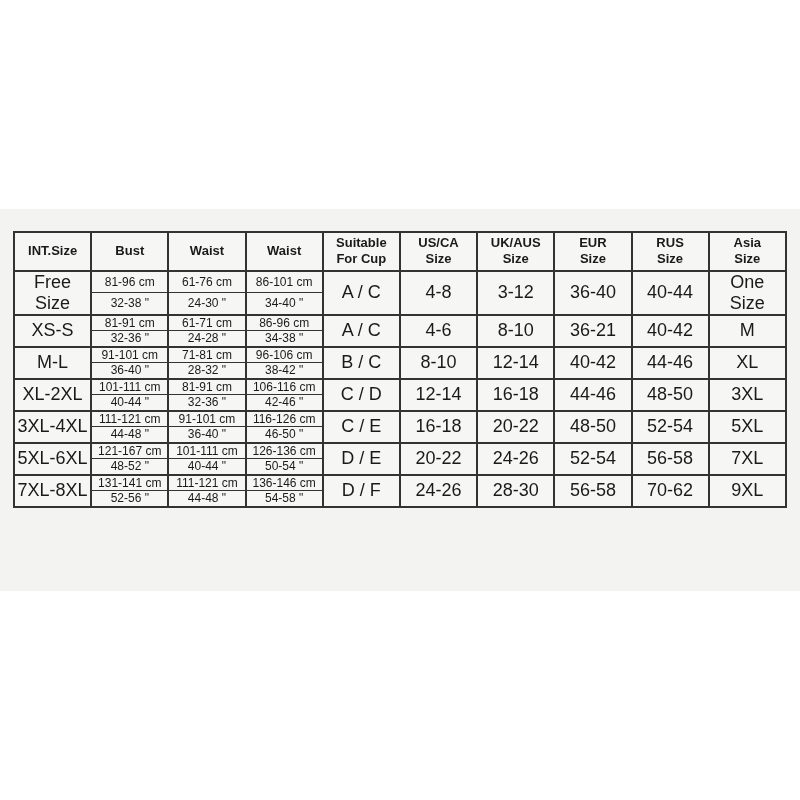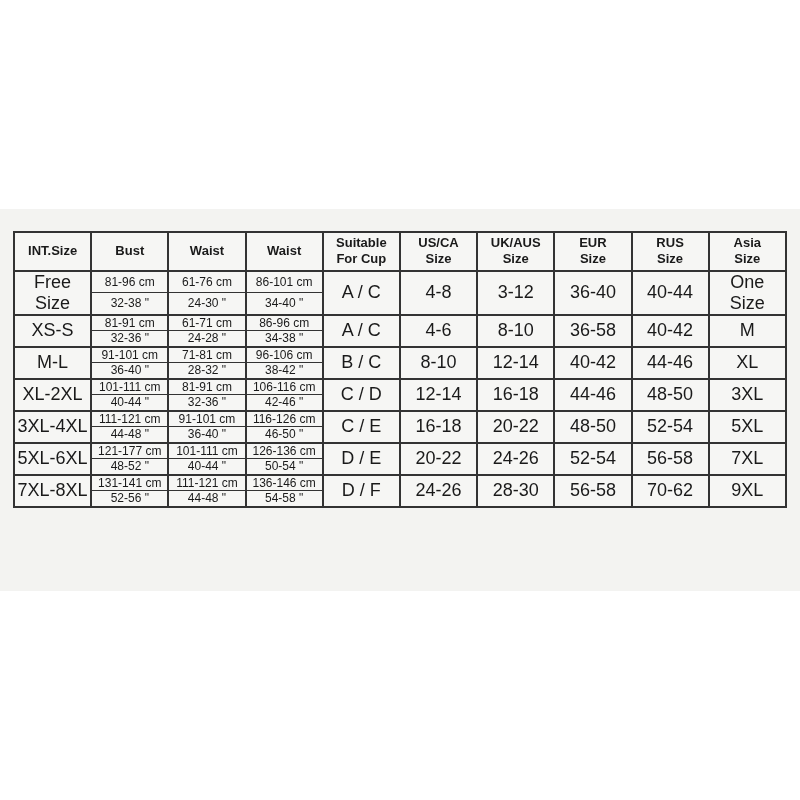--- a/index.html
+++ b/index.html
@@ -114,21 +114,21 @@
           <td class="sub sub-in">34-40 "</td>
         </tr>
         <tr>
           <td class="main" rowspan="2">XS-S</td>
           <td class="sub sub-cm">81-91 cm</td>
           <td class="sub sub-cm">61-71 cm</td>
           <td class="sub sub-cm">86-96 cm</td>
           <td class="main" rowspan="2">A / C</td>
           <td class="main" rowspan="2">4-6</td>
           <td class="main" rowspan="2">8-10</td>
-          <td class="main" rowspan="2">36-58</td>
+          <td class="main" rowspan="2">36-21</td>
           <td class="main" rowspan="2">40-42</td>
           <td class="main" rowspan="2">M</td>
         </tr>
         <tr>
           <td class="sub sub-in">32-36 "</td>
           <td class="sub sub-in">24-28 "</td>
           <td class="sub sub-in">34-38 "</td>
         </tr>
         <tr>
           <td class="main" rowspan="2">M-L</td>
@@ -176,21 +176,21 @@
           <td class="main" rowspan="2">52-54</td>
           <td class="main" rowspan="2">5XL</td>
         </tr>
         <tr>
           <td class="sub sub-in">44-48 "</td>
           <td class="sub sub-in">36-40 "</td>
           <td class="sub sub-in">46-50 "</td>
         </tr>
         <tr>
           <td class="main" rowspan="2">5XL-6XL</td>
-          <td class="sub sub-cm">121-177 cm</td>
+          <td class="sub sub-cm">121-167 cm</td>
           <td class="sub sub-cm">101-111 cm</td>
           <td class="sub sub-cm">126-136 cm</td>
           <td class="main" rowspan="2">D / E</td>
           <td class="main" rowspan="2">20-22</td>
           <td class="main" rowspan="2">24-26</td>
           <td class="main" rowspan="2">52-54</td>
           <td class="main" rowspan="2">56-58</td>
           <td class="main" rowspan="2">7XL</td>
         </tr>
         <tr>

